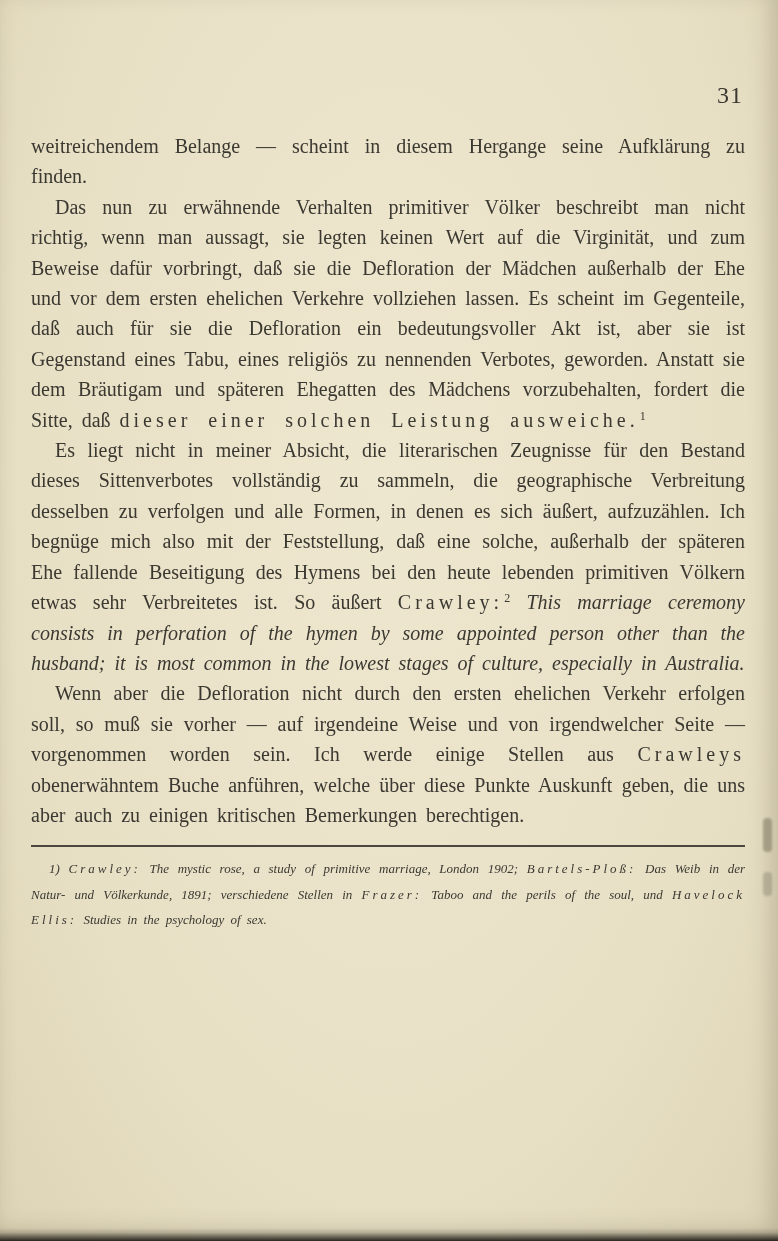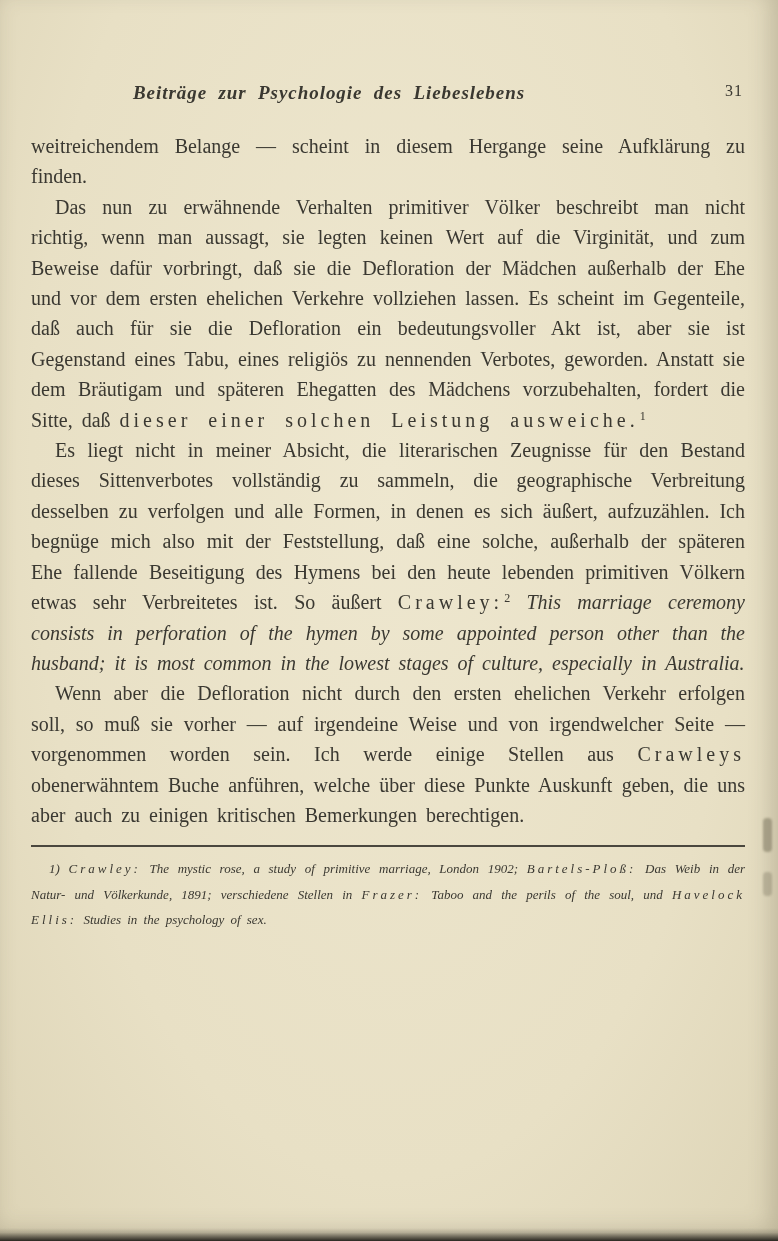--- a/index.html
+++ b/index.html
@@ -38,21 +38,21 @@
     font-style: italic;
     font-weight: bold;
     font-size: 19px;
     letter-spacing: 0.05em;
     word-spacing: 0.3em;
   }
   .head-page {
     position: absolute;
     right: 2px;
     top: 0;
-    font-size: 16px;
+    font-size: 24px;
     letter-spacing: 1px;
   }
 
   .body-text { margin-top: 19px; }
 
   .para {
     margin: 0;
     font-size: 20px;
     line-height: 30.4px;
     text-align: justify;
@@ -110,21 +110,20 @@
   .smudge-a { top: 818px; }
   .smudge-b { top: 872px; height: 24px; background: rgba(104, 97, 76, 0.3); }
 </style>
 </head>
 <body>
 
 <div class="page">
   <div class="inner">
 
     <header class="running-head">
-      <span class="head-title">Beiträge zur Psychologie des Liebeslebens</span>
       <span class="head-page">31</span>
     </header>
 
     <main class="body-text">
 
       <p class="para"><span>weitreichendem Belange — scheint in diesem Hergange seine Aufklärung zu finden.</span></p>
 
       <p class="para indent"><span>Das nun zu erwähnende Verhalten primitiver Völker beschreibt man nicht richtig, wenn man aussagt, sie legten keinen Wert auf die Virginität, und zum Beweise dafür vorbringt, daß sie die Defloration der Mädchen außerhalb der Ehe und vor dem ersten ehelichen Verkehre vollziehen lassen. Es scheint im Gegenteile, daß auch für sie die Defloration ein bedeutungsvoller Akt ist, aber sie ist Gegenstand eines Tabu, eines religiös zu nennenden Verbotes, geworden. Anstatt sie dem Bräutigam und späteren Ehegatten des Mädchens vorzubehalten, fordert die Sitte, daß </span><span class="sperr">dieser einer solchen Leistung ausweiche.</span><sup class="fnref">1</sup></p>
 
       <p class="para indent"><span>Es liegt nicht in meiner Absicht, die literarischen Zeugnisse für den Bestand dieses Sittenverbotes vollständig zu sammeln, die geographische Verbreitung desselben zu verfolgen und alle Formen, in denen es sich äußert, aufzuzählen. Ich begnüge mich also mit der Feststellung, daß eine solche, außerhalb der späteren Ehe fallende Beseitigung des Hymens bei den heute lebenden primitiven Völkern etwas sehr Verbreitetes ist. So äußert </span><span class="sperr">Crawley:</span><sup class="fnref">2</sup><span class="ital"> This marriage ceremony consists in perforation of the hymen by some appointed person other than the husband; it is most common in the lowest stages of culture, especially in Australia.</span></p>

